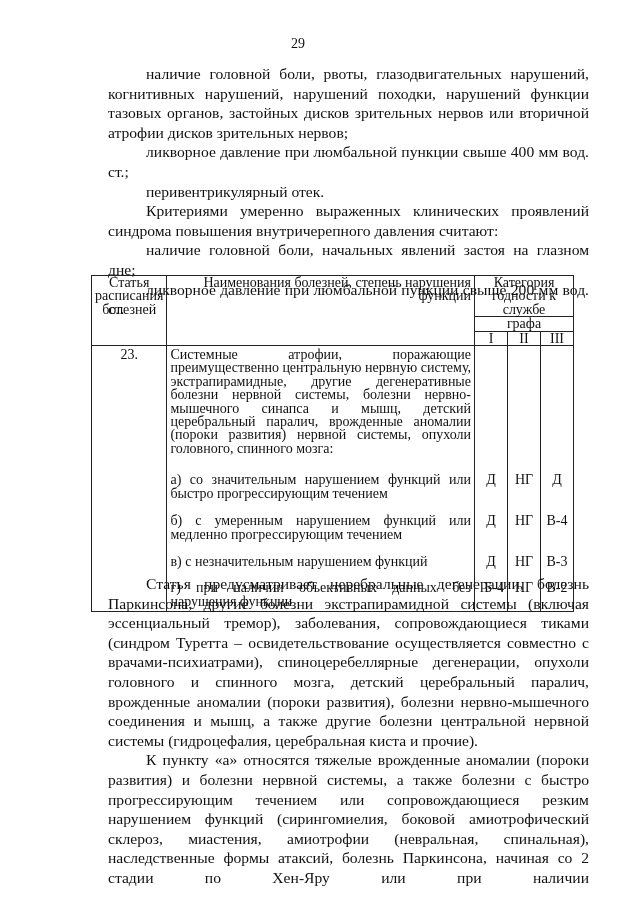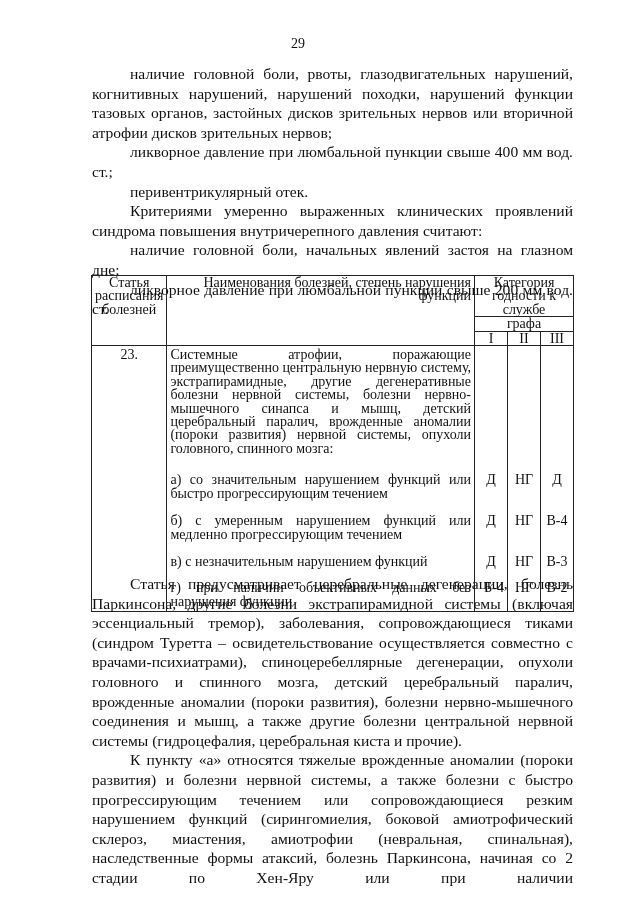--- a/index.html
+++ b/index.html
@@ -6,21 +6,21 @@
   body {
     width: 640px; height: 905px; position: relative; overflow: hidden;
     font-family: "Liberation Serif", "DejaVu Serif", serif;
     color: #111111;
   }
   .page-num {
     position: absolute; top: 36px; left: 0; width: 596px;
     text-align: center; font-size: 14px;
   }
   .text-block {
-    position: absolute; left: 92px; width: 481px;
+    position: absolute; left: 108px; width: 481px;
     font-size: 15.6px; line-height: 19.6px; text-align: justify;
   }
   .text-block p { margin: 0; text-indent: 38px; }
   .text-block p.last-line-justify { text-align-last: justify; }
   #top-block { top: 64px; }
   #bottom-block { top: 574px; }
 
   table.disease-table {
     position: absolute; left: 91px; top: 275px;
     width: 483px; border-collapse: collapse;

